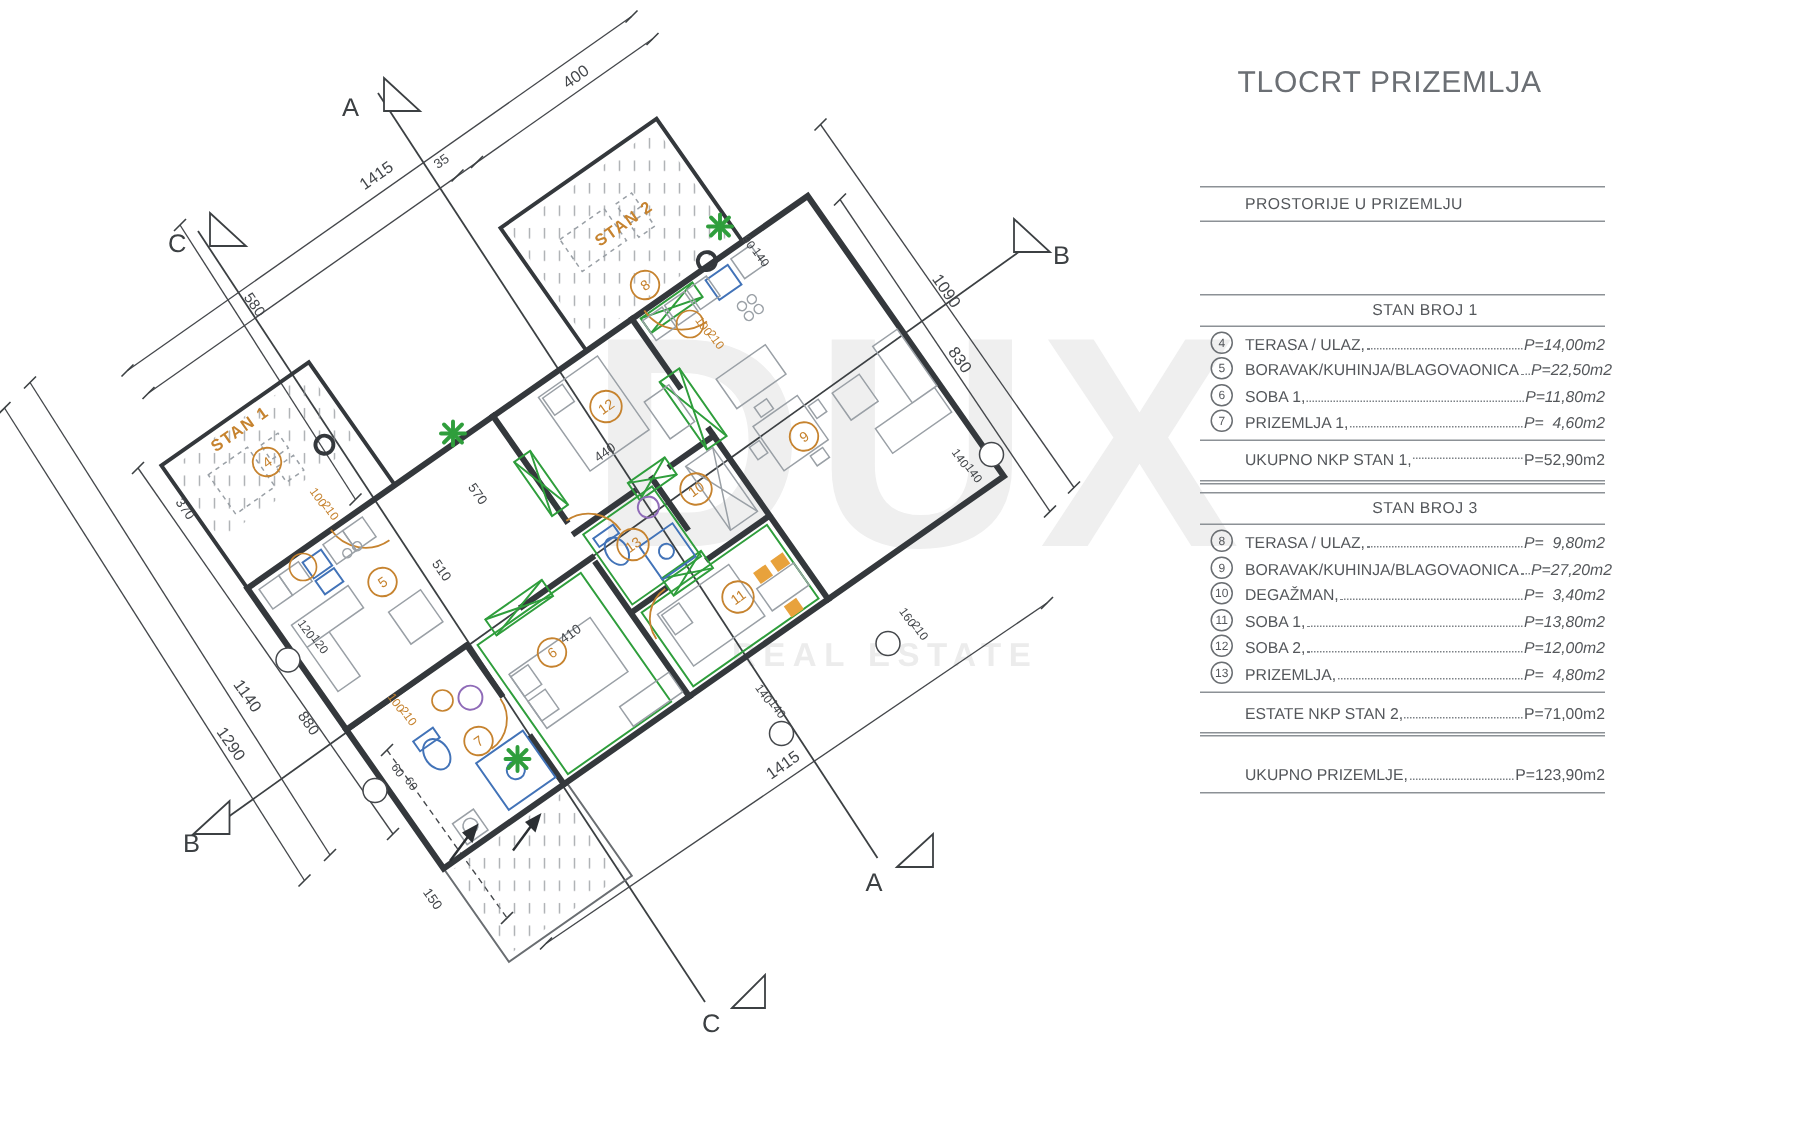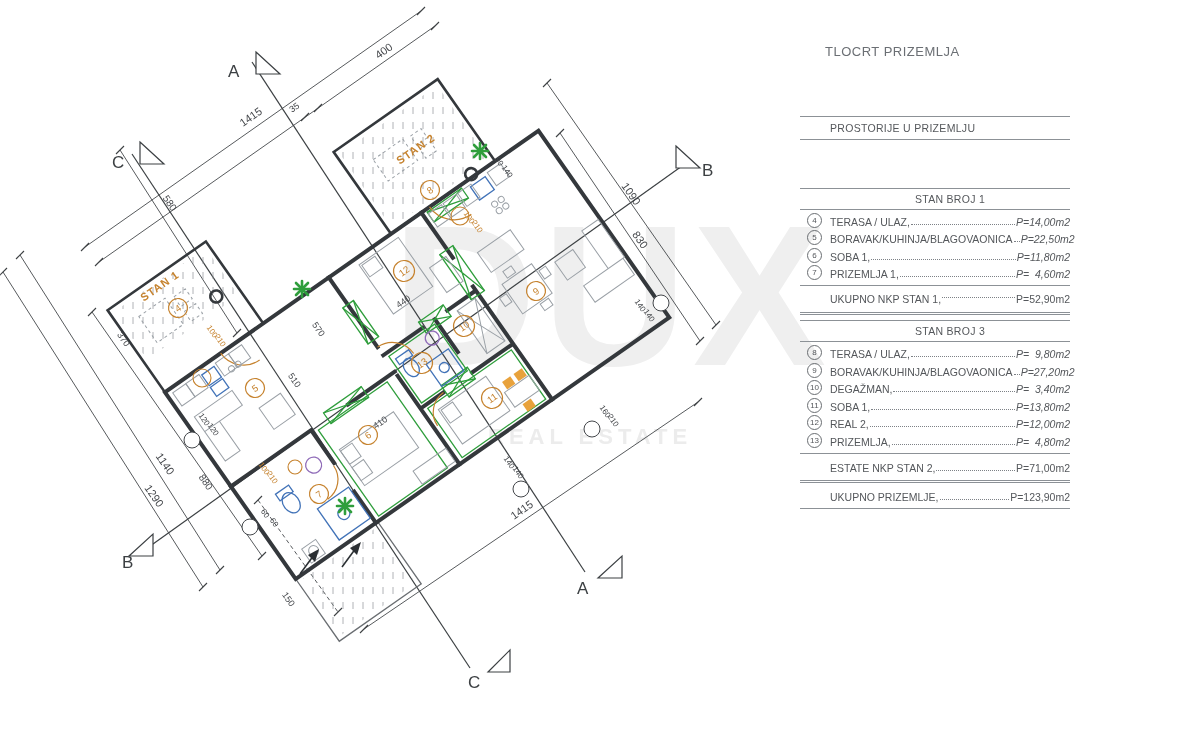--- a/index.html
+++ b/index.html
@@ -28,21 +28,21 @@
   .flag{stroke:#3c4043;stroke-width:1.2;fill:#ffffff;}
   .tick{stroke:#3c4043;stroke-width:1.1;}
   .refc{stroke:#44474b;stroke-width:1;fill:#ffffff;}
   .hingec{stroke:#c6832f;stroke-width:1.1;fill:none;}
   .plant{stroke:#2f9e3c;stroke-width:2.6;stroke-linecap:round;}
   .arrowl{stroke:#2b2f33;stroke-width:1.6;}
   .arrowh{fill:#2b2f33;}
   
   .legend{position:absolute;left:800px;top:44px;width:270px;z-index:2;
           color:#54575b;font-size:10.5px;}
-  .legend .title{font-size:13px;color:#6b6f74;letter-spacing:.5px;
+  .legend .title{font-size:20px;color:#6b6f74;letter-spacing:.5px;
           padding-left:25px;white-space:nowrap;}
   .hr{border-top:1px solid #8c9196;height:0;}
   .hr.thick{border-top:3px double #8c9196;}
   .sec-hd{padding-left:30px;letter-spacing:.3px;}
   .grp-hd{padding-left:30px;letter-spacing:.3px;text-align:center;}
   .lrow{display:flex;align-items:flex-end;height:17.6px;position:relative;
         padding-left:30px;box-sizing:border-box;}
   .lrow .circ{position:absolute;left:7px;bottom:2px;width:13px;height:13px;
         border:1px solid #6a6e72;border-radius:50%;font-size:8px;line-height:13px;
         text-align:center;color:#54575b;}
@@ -419,38 +419,38 @@
           <div class="val">P=  3,40m2</div>
         </div>
         <div class="lrow">
           <div class="circ">11</div>
           <div class="lbl">SOBA 1,</div>
           <div class="dots"></div>
           <div class="val">P=13,80m2</div>
         </div>
         <div class="lrow">
           <div class="circ">12</div>
-          <div class="lbl">REAL 2,</div>
+          <div class="lbl">SOBA 2,</div>
           <div class="dots"></div>
           <div class="val">P=12,00m2</div>
         </div>
         <div class="lrow">
           <div class="circ">13</div>
           <div class="lbl">PRIZEMLJA,</div>
           <div class="dots"></div>
           <div class="val">P=  4,80m2</div>
         </div>
       </div>
       <div class="hr" style="margin-top: 3px;"></div>
       <div class="trow" style="margin-top: 5px;">
         <div class="lbl">ESTATE NKP STAN 2,</div>
         <div class="dots"></div>
         <div class="val">P=71,00m2</div>
       </div>
       <div class="hr thick" style="margin-top: 5px;"></div>
-      <div class="trow" style="margin-top: 5px;">
+      <div class="trow" style="margin-top: 17px;">
         <div class="lbl">UKUPNO PRIZEMLJE,</div>
         <div class="dots"></div>
         <div class="val">P=123,90m2</div>
       </div>
       <div class="hr" style="margin-top: 4px;"></div>
     </div>
 </div>
 
 </body></html>

